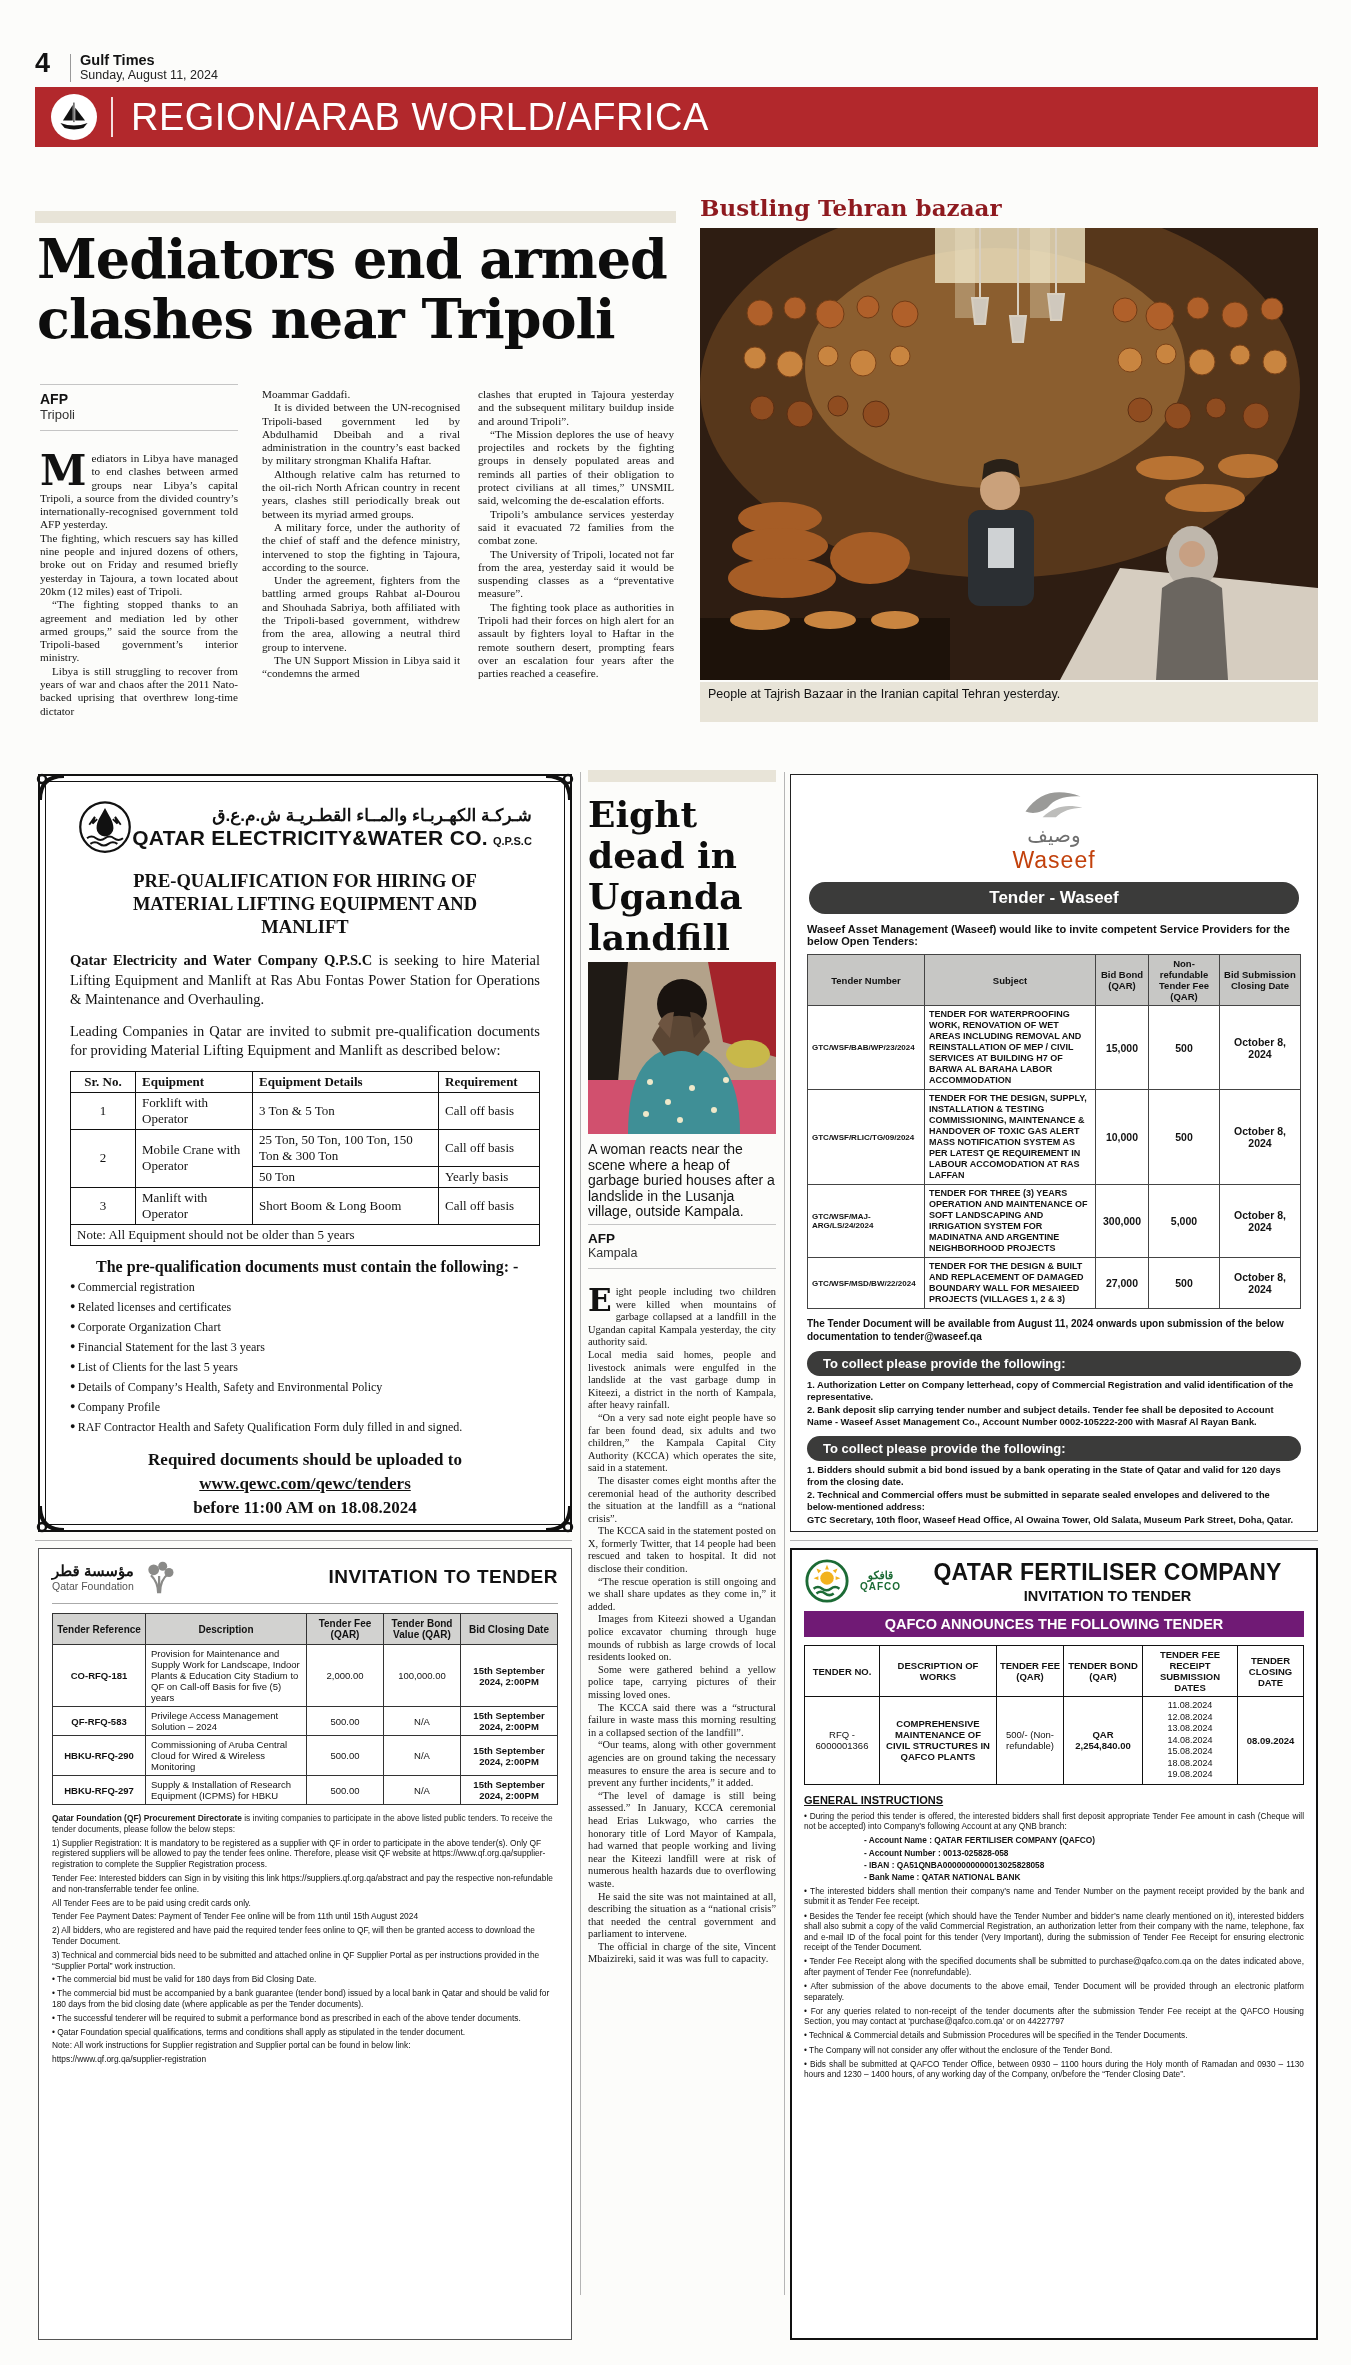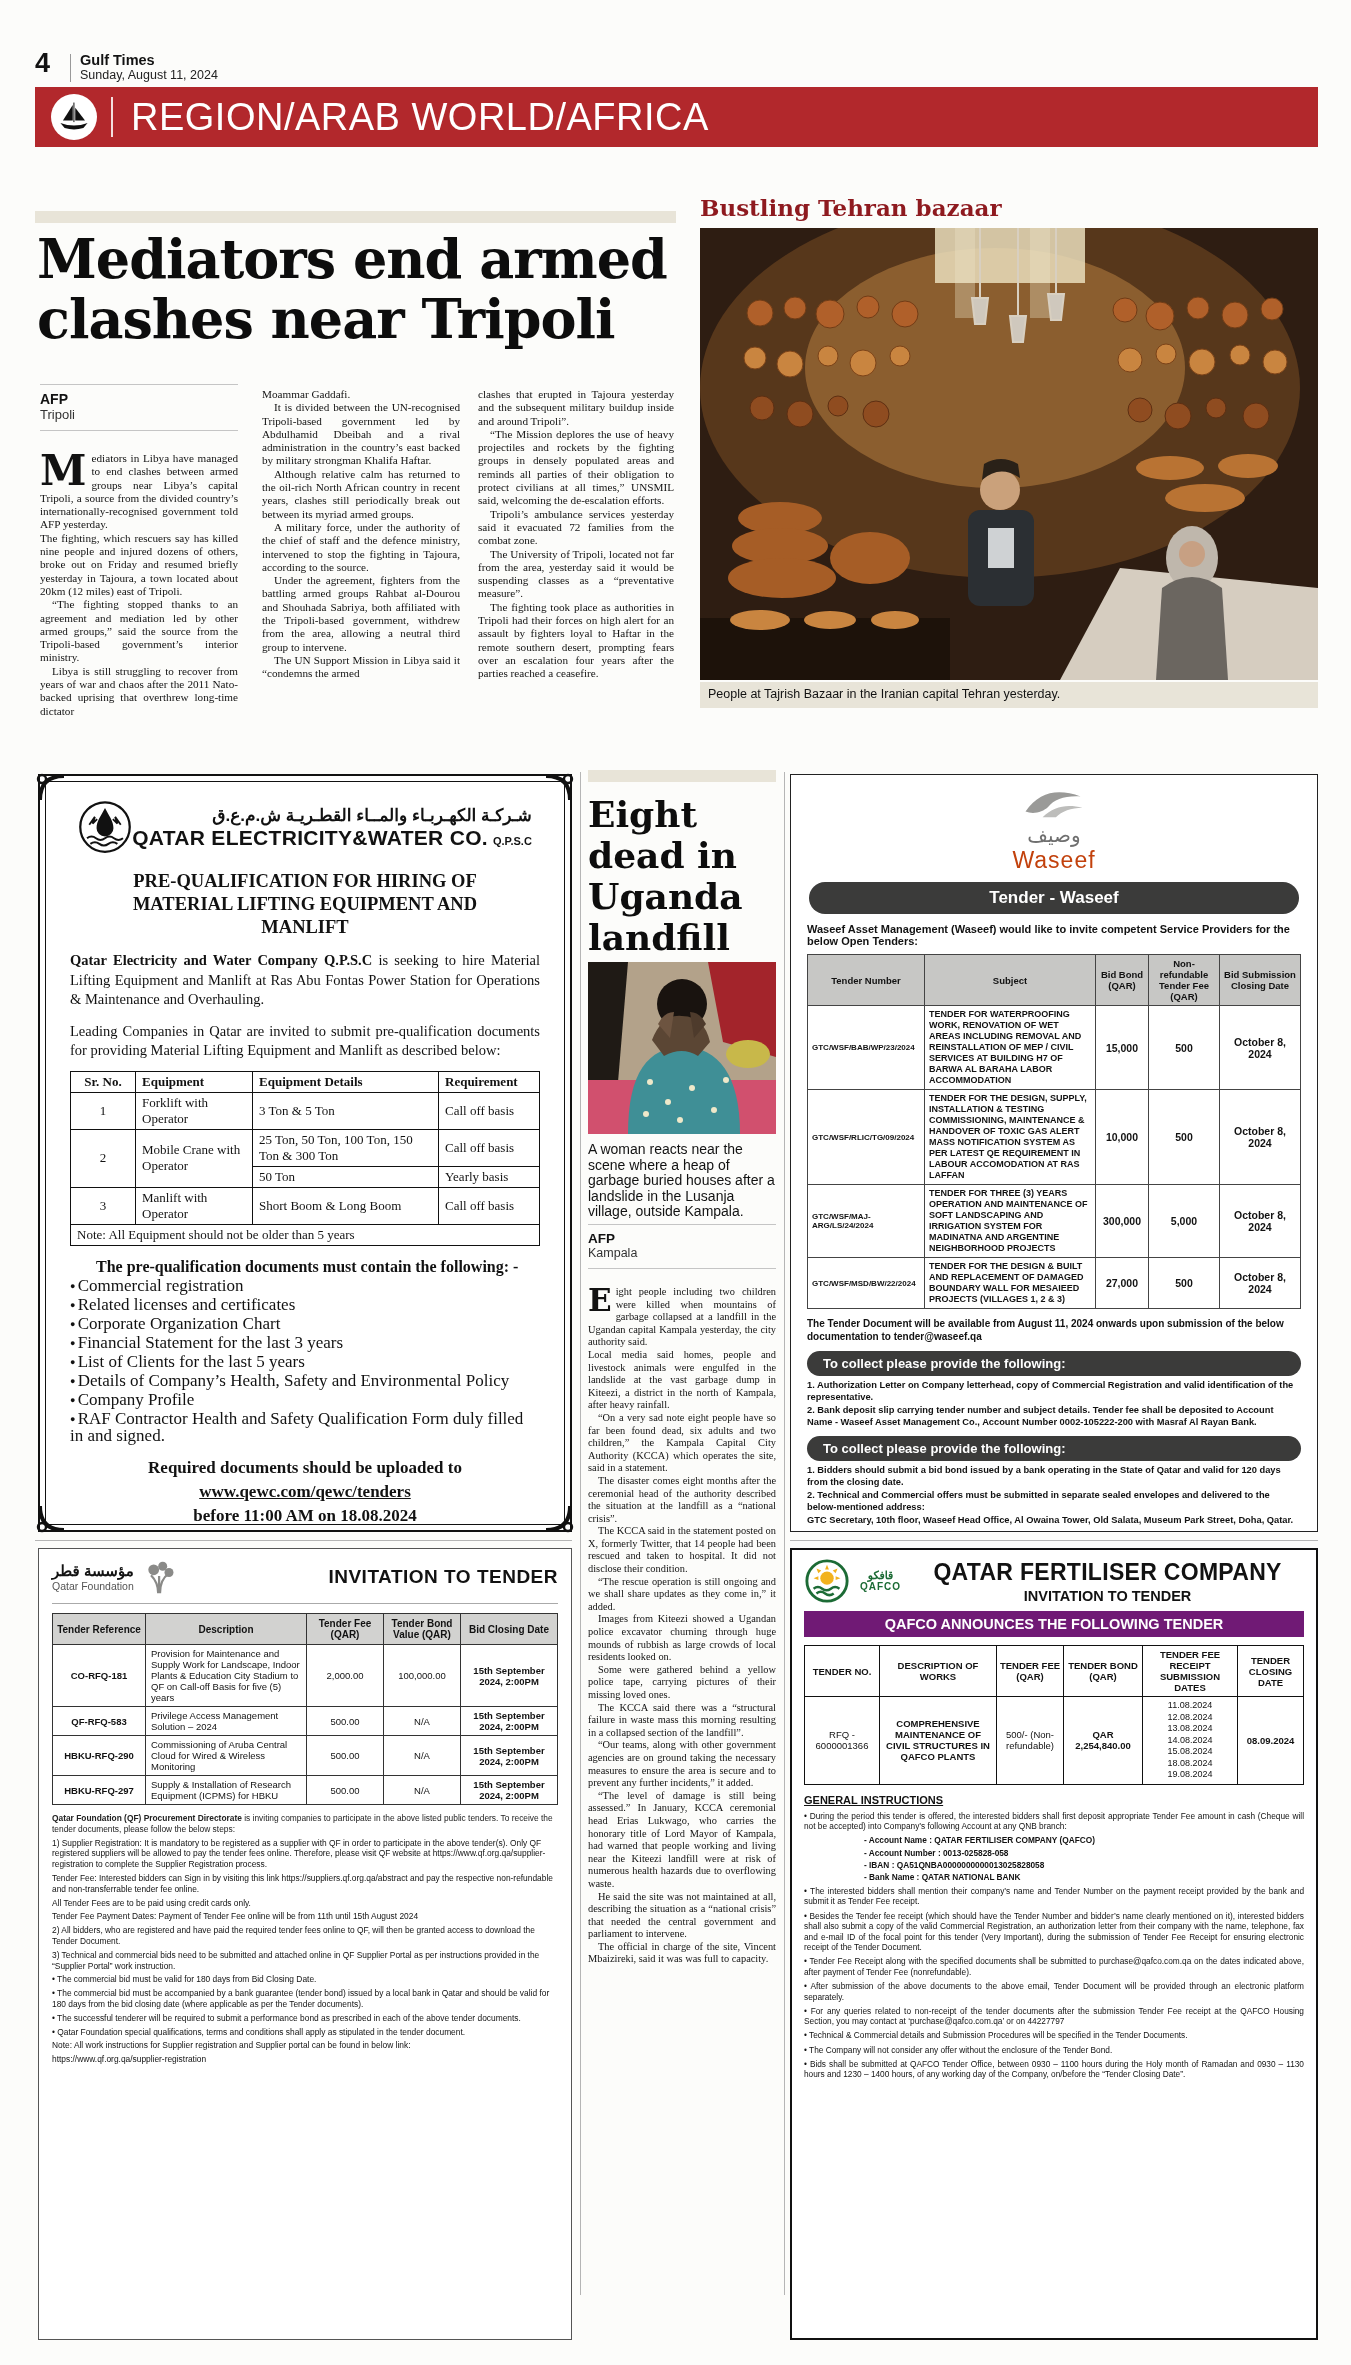--- a/index.html
+++ b/index.html
@@ -54,21 +54,21 @@
   .qewc-logo-row{display:flex;align-items:center;justify-content:center;margin-top:8px;}
   .qewc-ar{font-size:17px;font-weight:bold;direction:rtl;text-align:right;}
   .qewc-en{font-size:21px;font-weight:bold;letter-spacing:.3px;white-space:nowrap;}
   .qewc-sfx{font-size:11px;font-weight:bold;}
   .qewc-title{text-align:center;font-weight:bold;font-size:18.5px;line-height:23px;margin:16px 30px 0 30px;}
   .qewc-p{font-size:14.5px;line-height:19.5px;text-align:justify;margin:12px 0 0 0;}
   .qewc table{border-collapse:collapse;width:100%;margin-top:10px;font-family:"Liberation Serif",serif;font-size:13px;}
   .qewc td,.qewc th{border:1.5px solid #111;padding:2px 6px;text-align:left;vertical-align:middle;}
   .qewc th{font-weight:bold;}
   .qewc-docs-head{font-weight:bold;font-size:16px;margin:12px 0 2px 26px;}
-  .qewc-bullets p{margin:2.5px 0;font-size:17px;line-height:16.5px;text-indent:0;}
+  .qewc-bullets p{margin:2.5px 0;font-size:12px;line-height:16.5px;text-indent:0;}
   .qewc-bullets p::before{content:"●  ";font-size:9px;vertical-align:2px;}
   .qewc-upload{text-align:center;font-weight:bold;font-size:17px;line-height:24px;margin-top:12px;}
   .qewc-url{text-decoration:underline;}
 
   
   .ughead{font-size:36px;line-height:41px;font-weight:bold;color:#0d0d0d;}
   .ugbody{font-family:"Liberation Serif",serif;font-size:10.4px;line-height:12.6px;text-align:justify;overflow:hidden;}
   .ugbody p{margin:0;text-indent:10px;}
   .ugbody p:first-child{text-indent:0;}
 
@@ -261,21 +261,21 @@
         <path d="M462 360 q30 -22 60 0 l6 92 h-72 z" fill="#6b6660"></path>
       </g>
       <rect x="0" y="390" width="250" height="62" fill="#1d120a"></rect>
       <g fill="#c98540">
           <ellipse cx="60" cy="392" rx="30" ry="10"></ellipse>
           <ellipse cx="130" cy="392" rx="26" ry="9"></ellipse>
           <ellipse cx="195" cy="392" rx="24" ry="9"></ellipse>
         </g>
     </svg>
   </div>
-  <div class="abs caption-strip" style="left:700px;top:682px;width:618px;height:26px;">People at Tajrish Bazaar in the Iranian capital Tehran yesterday.</div>
+  <div class="abs caption-strip" style="left:700px;top:682px;width:618px;height:40px;">People at Tajrish Bazaar in the Iranian capital Tehran yesterday.</div>
 
   <div class="abs vrule" style="left:580px;top:772px;height:1523px;"></div>
   <div class="abs vrule" style="left:784px;top:772px;height:1523px;"></div>
   <div class="abs hrule" style="left:35px;top:1540px;width:537px;"></div>
   <div class="abs hrule" style="left:790px;top:1540px;width:528px;"></div>
 
   <div class="abs qewc" style="left:38px;top:774px;width:534px;height:758px;">
     <div class="qewc-inner">
       <div class="qewc-logo-row">
         <svg width="54" height="54" viewBox="0 0 48 48">

